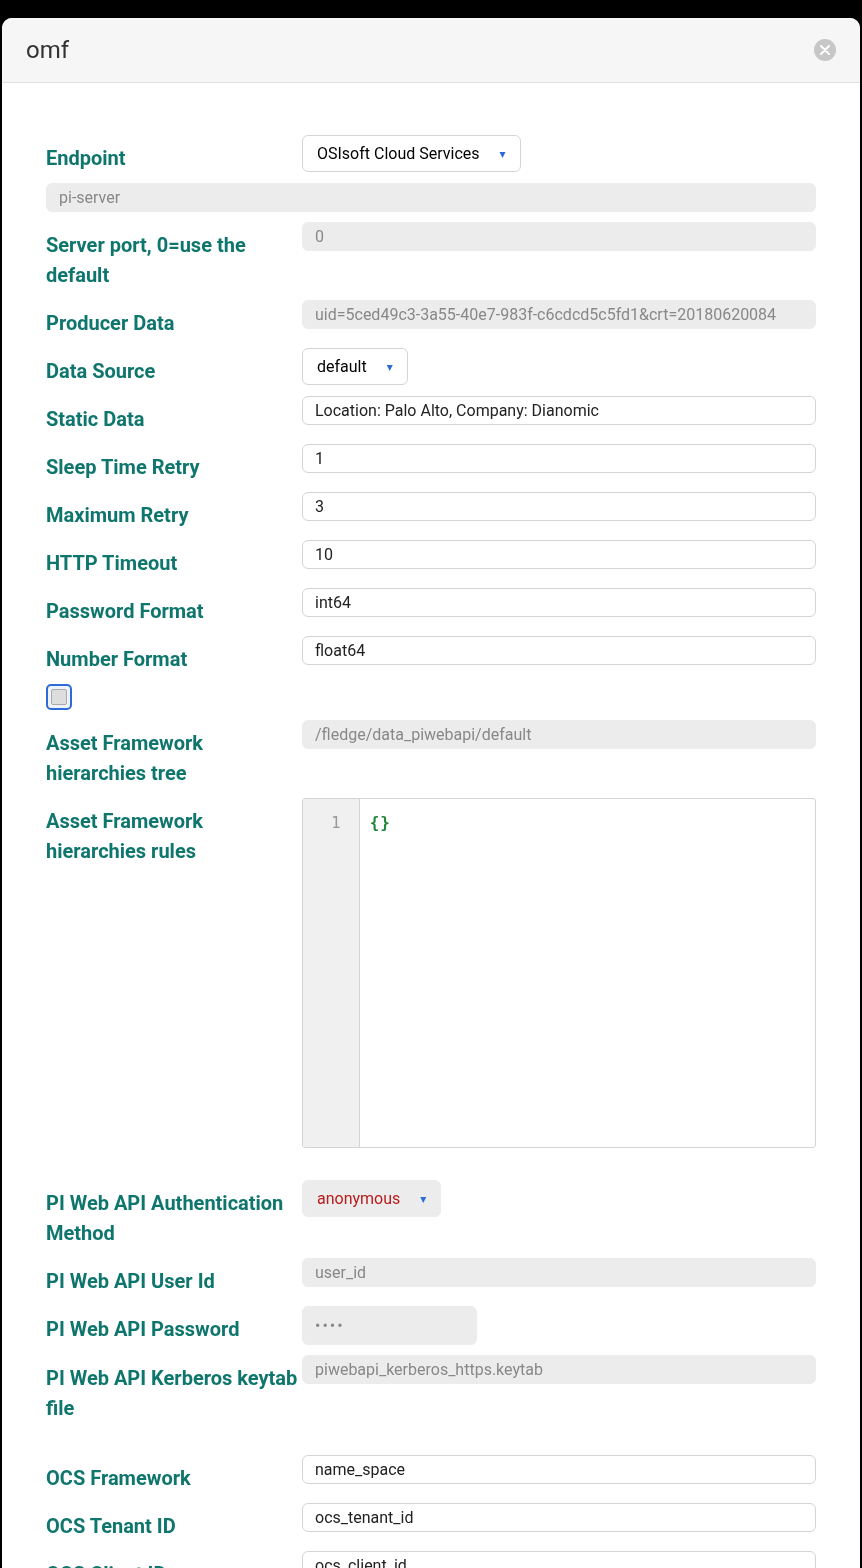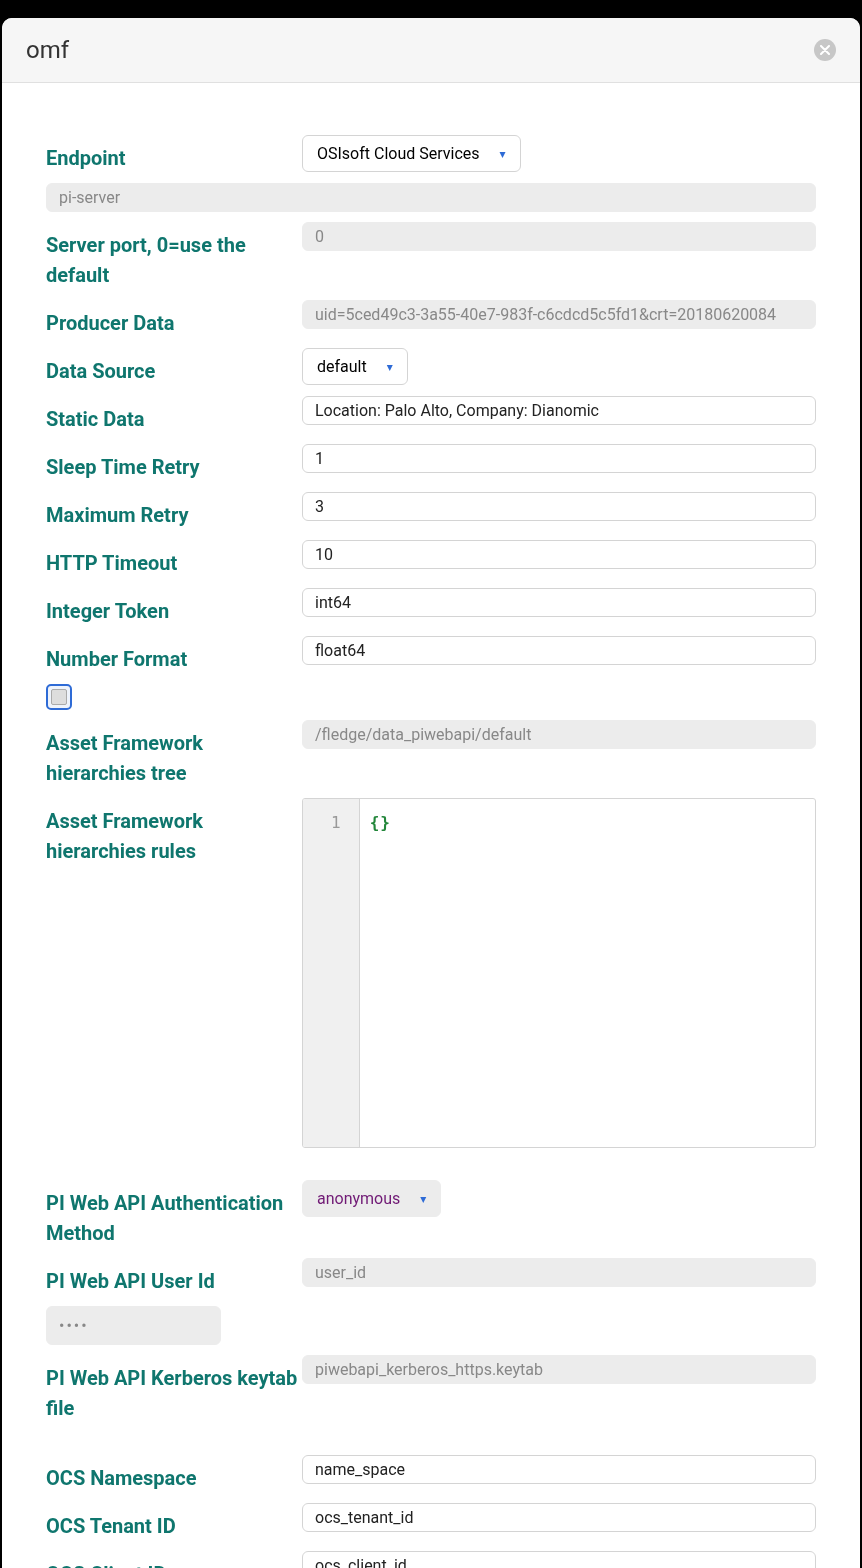--- a/index.html
+++ b/index.html
@@ -250,21 +250,21 @@
     </div>
 
     <div class="form-row">
       <div class="form-label">HTTP Timeout</div>
       <div class="form-control-wrap">
         <input class="text-input" value="10" style="">
       </div>
     </div>
 
     <div class="form-row">
-      <div class="form-label">Integer Token</div>
+      <div class="form-label">Password Format</div>
       <div class="form-control-wrap">
         <input class="text-input" value="int64" style="">
       </div>
     </div>
 
     <div class="form-row">
       <div class="form-label">Number Format</div>
       <div class="form-control-wrap">
         <input class="text-input" value="float64" style="">
       </div>
@@ -296,52 +296,53 @@
         </div>
       </div>
     </div>
 
     <div class="spacer-lg"></div>
 
     <div class="form-row">
       <div class="form-label">PI Web API Authentication Method</div>
       <div class="form-control-wrap">
         <div class="select-box-readonly">
-          <span style="color:#701a75">anonymous</span>
+          <span style="color:#b91c1c">anonymous</span>
           <span class="chevron">▾</span>
         </div>
       </div>
     </div>
 
     <div class="form-row">
       <div class="form-label">PI Web API User Id</div>
       <div class="form-control-wrap">
         <input class="text-input readonly" readonly="" value="user_id" style="">
       </div>
     </div>
 
     <div class="form-row">
+      <div class="form-label">PI Web API Password</div>
       <div class="form-control-wrap">
         <div class="password-row">
           <input class="password-input readonly" readonly="" style="border-radius: 6px;" value="••••">
         </div>
       </div>
     </div>
 
     <div class="form-row">
       <div class="form-label">PI Web API Kerberos keytab file</div>
       <div class="form-control-wrap">
         <input class="text-input readonly" readonly="" value="piwebapi_kerberos_https.keytab" style="">
       </div>
     </div>
 
     <div class="spacer-lg"></div>
 
     <div class="form-row">
-      <div class="form-label">OCS Namespace</div>
+      <div class="form-label">OCS Framework</div>
       <div class="form-control-wrap">
         <input class="text-input" value="name_space" style="">
       </div>
     </div>
 
     <div class="form-row">
       <div class="form-label">OCS Tenant ID</div>
       <div class="form-control-wrap">
         <input class="text-input" value="ocs_tenant_id" style="">
       </div>

